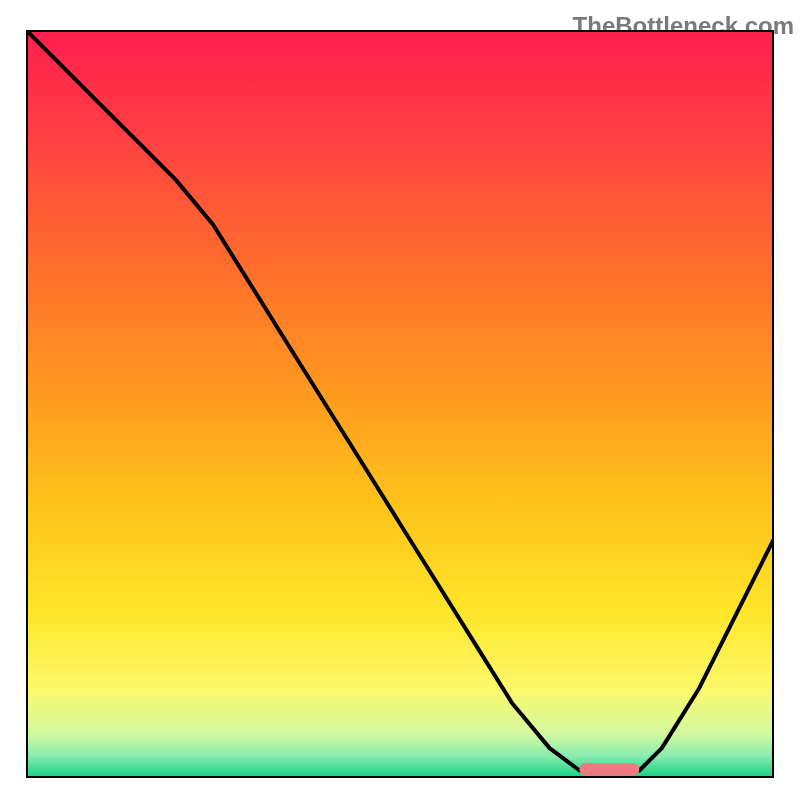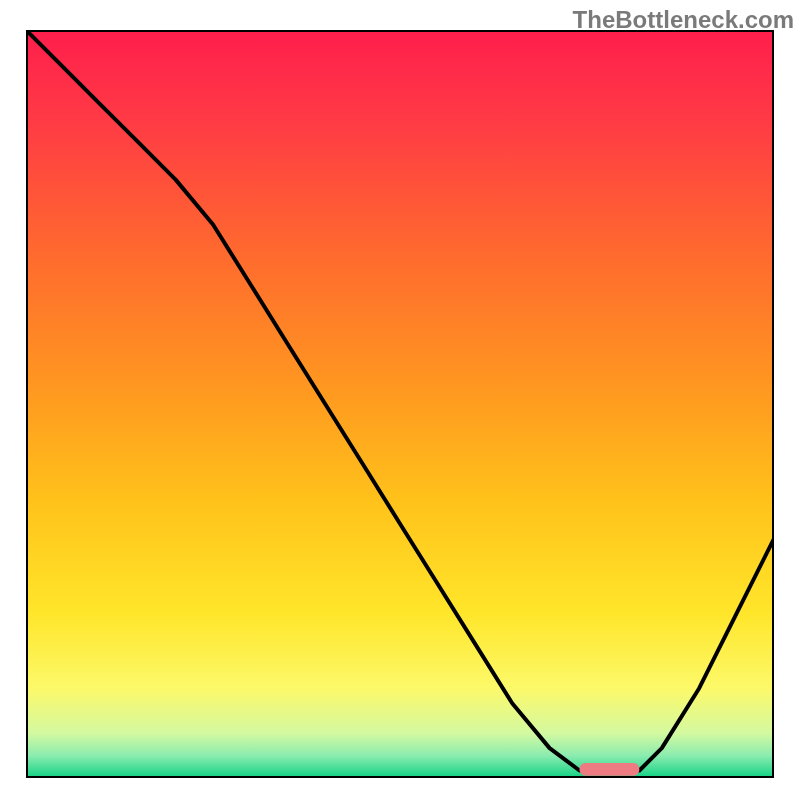--- a/index.html
+++ b/index.html
@@ -11,21 +11,21 @@
     background: #ffffff;
     font-family: Arial, Helvetica, sans-serif;
   }
   .wrap {
     position: relative;
     width: 800px;
     height: 800px;
   }
   .watermark {
     position: absolute;
-    top: 6px;
+    top: 12px;
     right: 6px;
     font-size: 24px;
     font-weight: bold;
     color: #7a7a7a;
     letter-spacing: 0px;
   }
   .plot {
     position: absolute;
     left: 26px;
     top: 30px;

